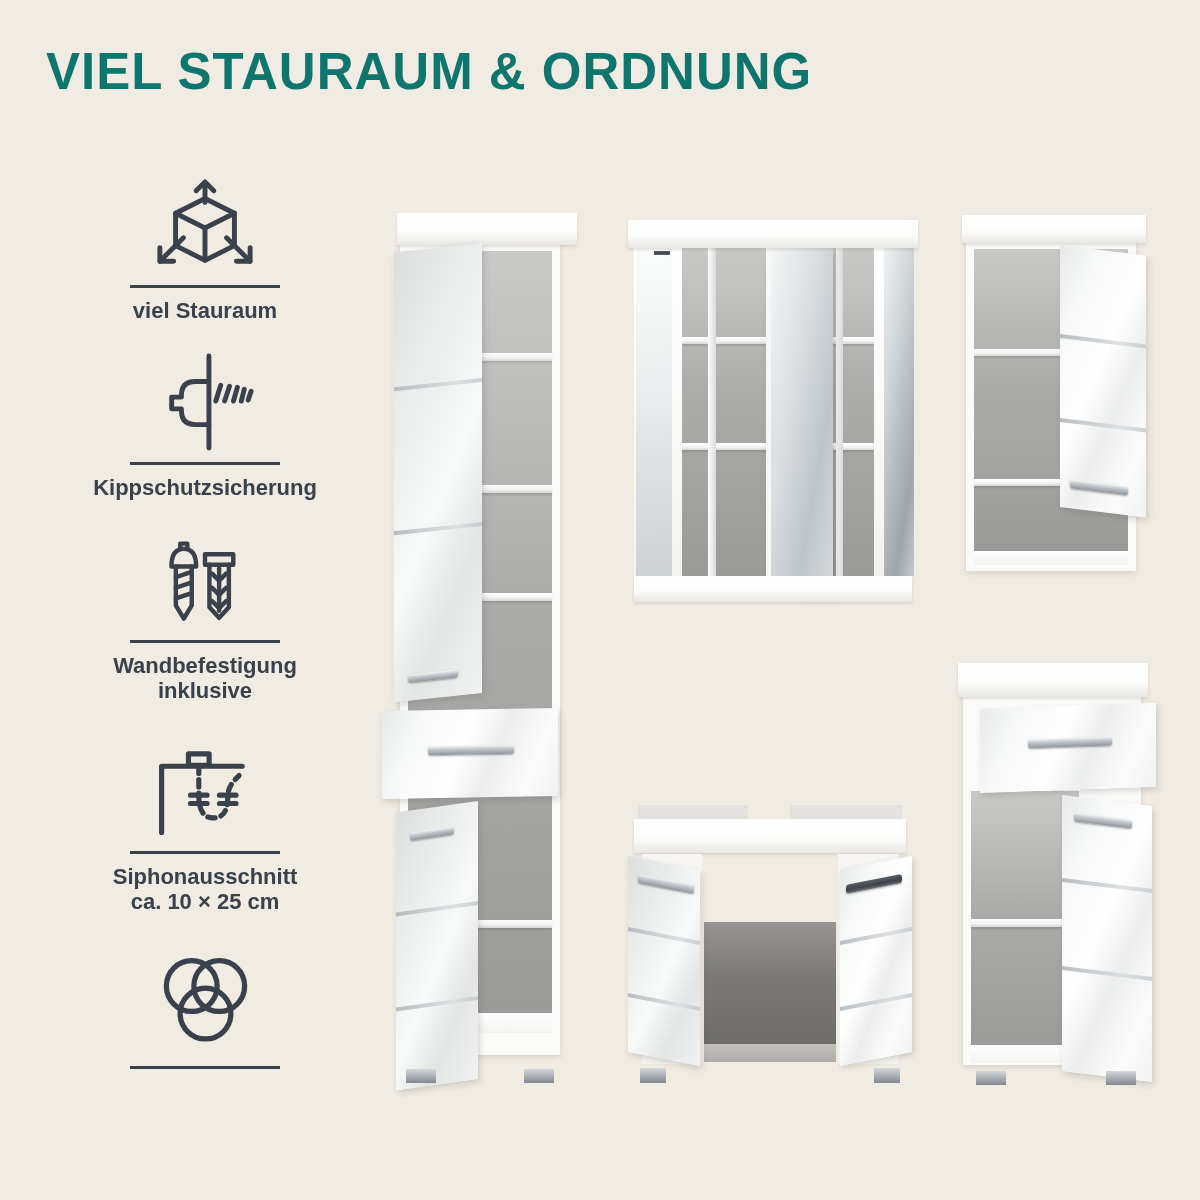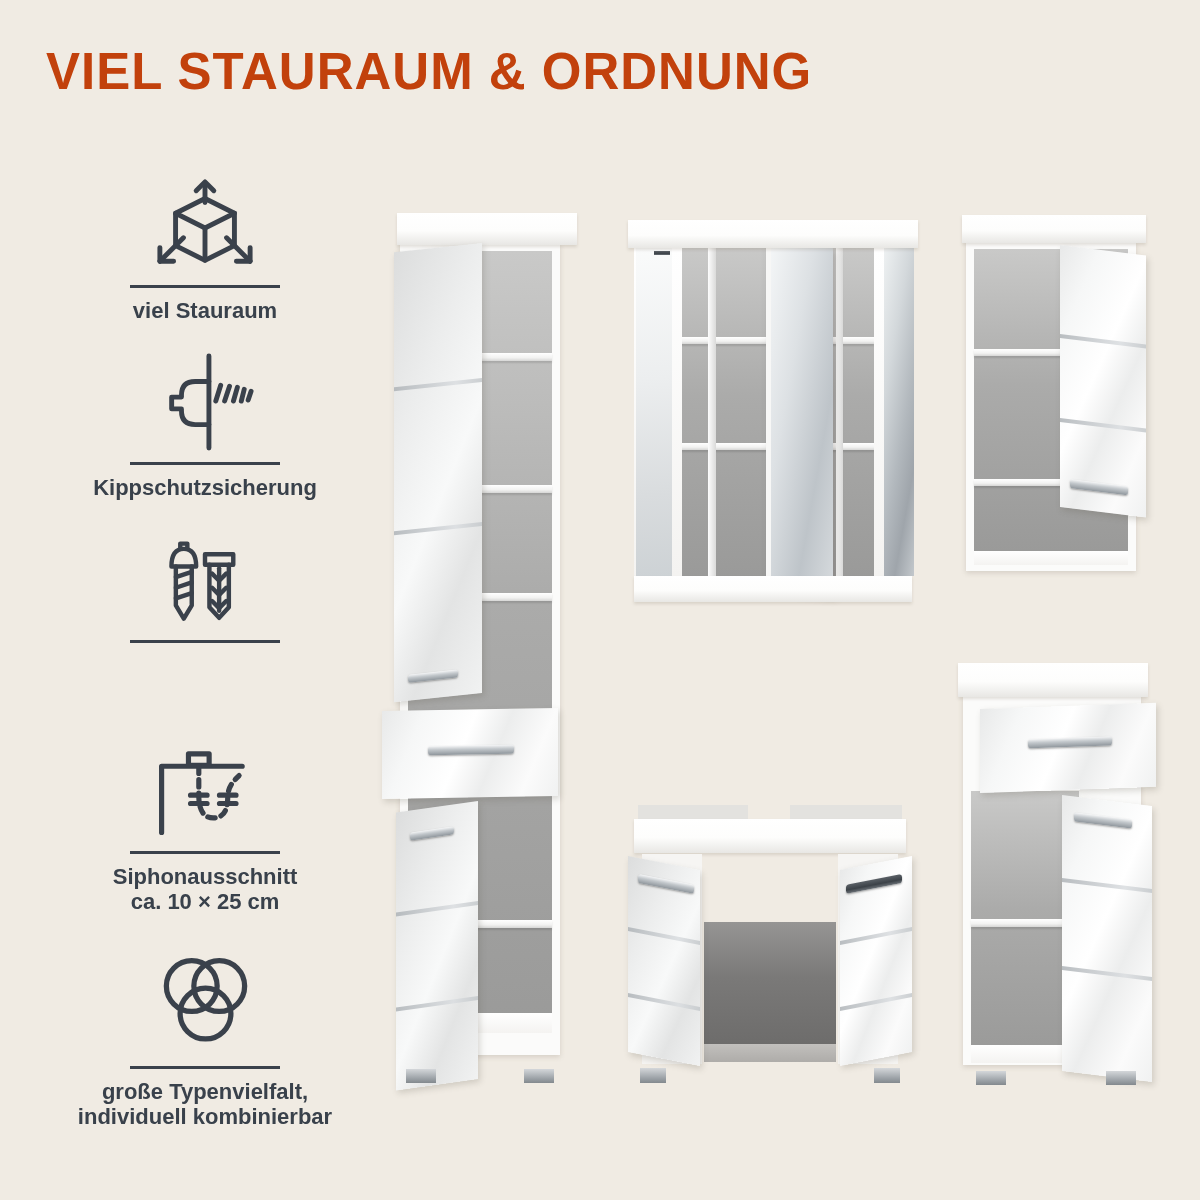--- a/index.html
+++ b/index.html
@@ -1,19 +1,19 @@
 <!DOCTYPE html>
 <html><head>
 <meta charset="utf-8">
 <style>
   html,body{margin:0;padding:0}
   body{font-family:"Liberation Sans", sans-serif;}
   #stage{position:relative;width:1200px;height:1200px;background:#F0EBE3;overflow:hidden}
   .abs{position:absolute}
-  .title{position:absolute;left:46px;top:42px;font-size:51px;font-weight:800;letter-spacing:1px;color:#c2410c;white-space:nowrap}
+  .title{position:absolute;left:46px;top:42px;font-size:51px;font-weight:800;letter-spacing:1px;color:#0f766e;white-space:nowrap}
   
   .feature{position:absolute;left:55px;width:300px;display:flex;flex-direction:column;align-items:center}
   .feature svg{stroke:#3A414B;fill:none;stroke-width:5;stroke-linecap:round;stroke-linejoin:round}
   .fdivider{width:150px;height:3px;background:#3A414B;margin-top:8px}
   .flabel{margin-top:10px;font-weight:700;font-size:22px;line-height:1.15;color:#39414B;text-align:center;white-space:pre-line}
   
   .white{background:linear-gradient(180deg,#ffffff 0%,#f4f3f1 100%)}
   .white-top{background:linear-gradient(180deg,#ffffff 0%,#fdfdfc 55%,#e8e7e4 100%);box-shadow:0 2px 3px rgba(120,110,95,.20)}
   .carcass{background:#fbfbfa;box-shadow:0 2px 5px rgba(120,110,95,.22)}
   .int{background:linear-gradient(180deg,#c9c9c8 0%,#ababaa 45%,#9a9a99 100%)}
@@ -75,20 +75,22 @@
       <path d="M27 30 V74 L36 89 L45 74 V30"></path>
       <path d="M27 42 L45 36"></path>
         <path d="M27 54 L45 48"></path>
         <path d="M27 66 L45 60"></path>
       <path d="M60 16 H92 V28 H60 Z"></path>
       <path d="M65 28 V76 L76 88 L87 76 V28"></path>
       <path d="M76 32 V80"></path>
       <path d="M76 46 L68 38 M76 46 L84 38 M76 62 L68 54 M76 62 L84 54 M76 77 L68 69 M76 77 L84 69"></path>
     </svg>
     <div class="fdivider"></div>
+    <div class="flabel">Wandbefestigung
+inklusive</div>
   </div>
 
   <div class="feature" style="top:735px">
     <svg width="124" height="108" viewBox="0 0 120 104">
       <path d="M96 30 H18 V94"></path>
       <path d="M44 18 H64 V29 H44 Z"></path>
       <path stroke-dasharray="7 6" d="M54 30 V58 Q54 80 68 80 Q82 80 82 60 Q82 50 90 42 L93 39"></path>
       <path d="M46 58 H62 M46 66 H62"></path>
       <path d="M74 58 H90 M74 66 H90"></path>
     </svg>
@@ -97,22 +99,20 @@
 ca. 10 × 25 cm</div>
   </div>
 
   <div class="feature" style="top:948px">
     <svg width="127" height="110" viewBox="0 0 120 104">
       <circle cx="47" cy="36" r="24"></circle>
       <circle cx="73" cy="36" r="24"></circle>
       <circle cx="60" cy="62" r="24"></circle>
     </svg>
     <div class="fdivider"></div>
-    <div class="flabel">große Typenvielfalt,
-individuell kombinierbar</div>
   </div>
 
   <div class="abs" style="left:394px;top:213px;width:195px;height:875px">
     <div class="abs carcass" style="left:6px;top:30px;width:160px;height:812px"></div>
     <div class="abs int" style="left:14px;top:38px;width:144px;height:780px"></div>
     <div class="abs shelf" style="left:14px;top:140px;width:144px;height:8px"></div>
     <div class="abs shelf" style="left:14px;top:272px;width:144px;height:8px"></div>
     <div class="abs shelf" style="left:14px;top:380px;width:144px;height:8px"></div>
     <div class="abs shelf" style="left:14px;top:498px;width:144px;height:8px"></div>
     <div class="abs shelf" style="left:14px;top:707px;width:144px;height:8px"></div>

